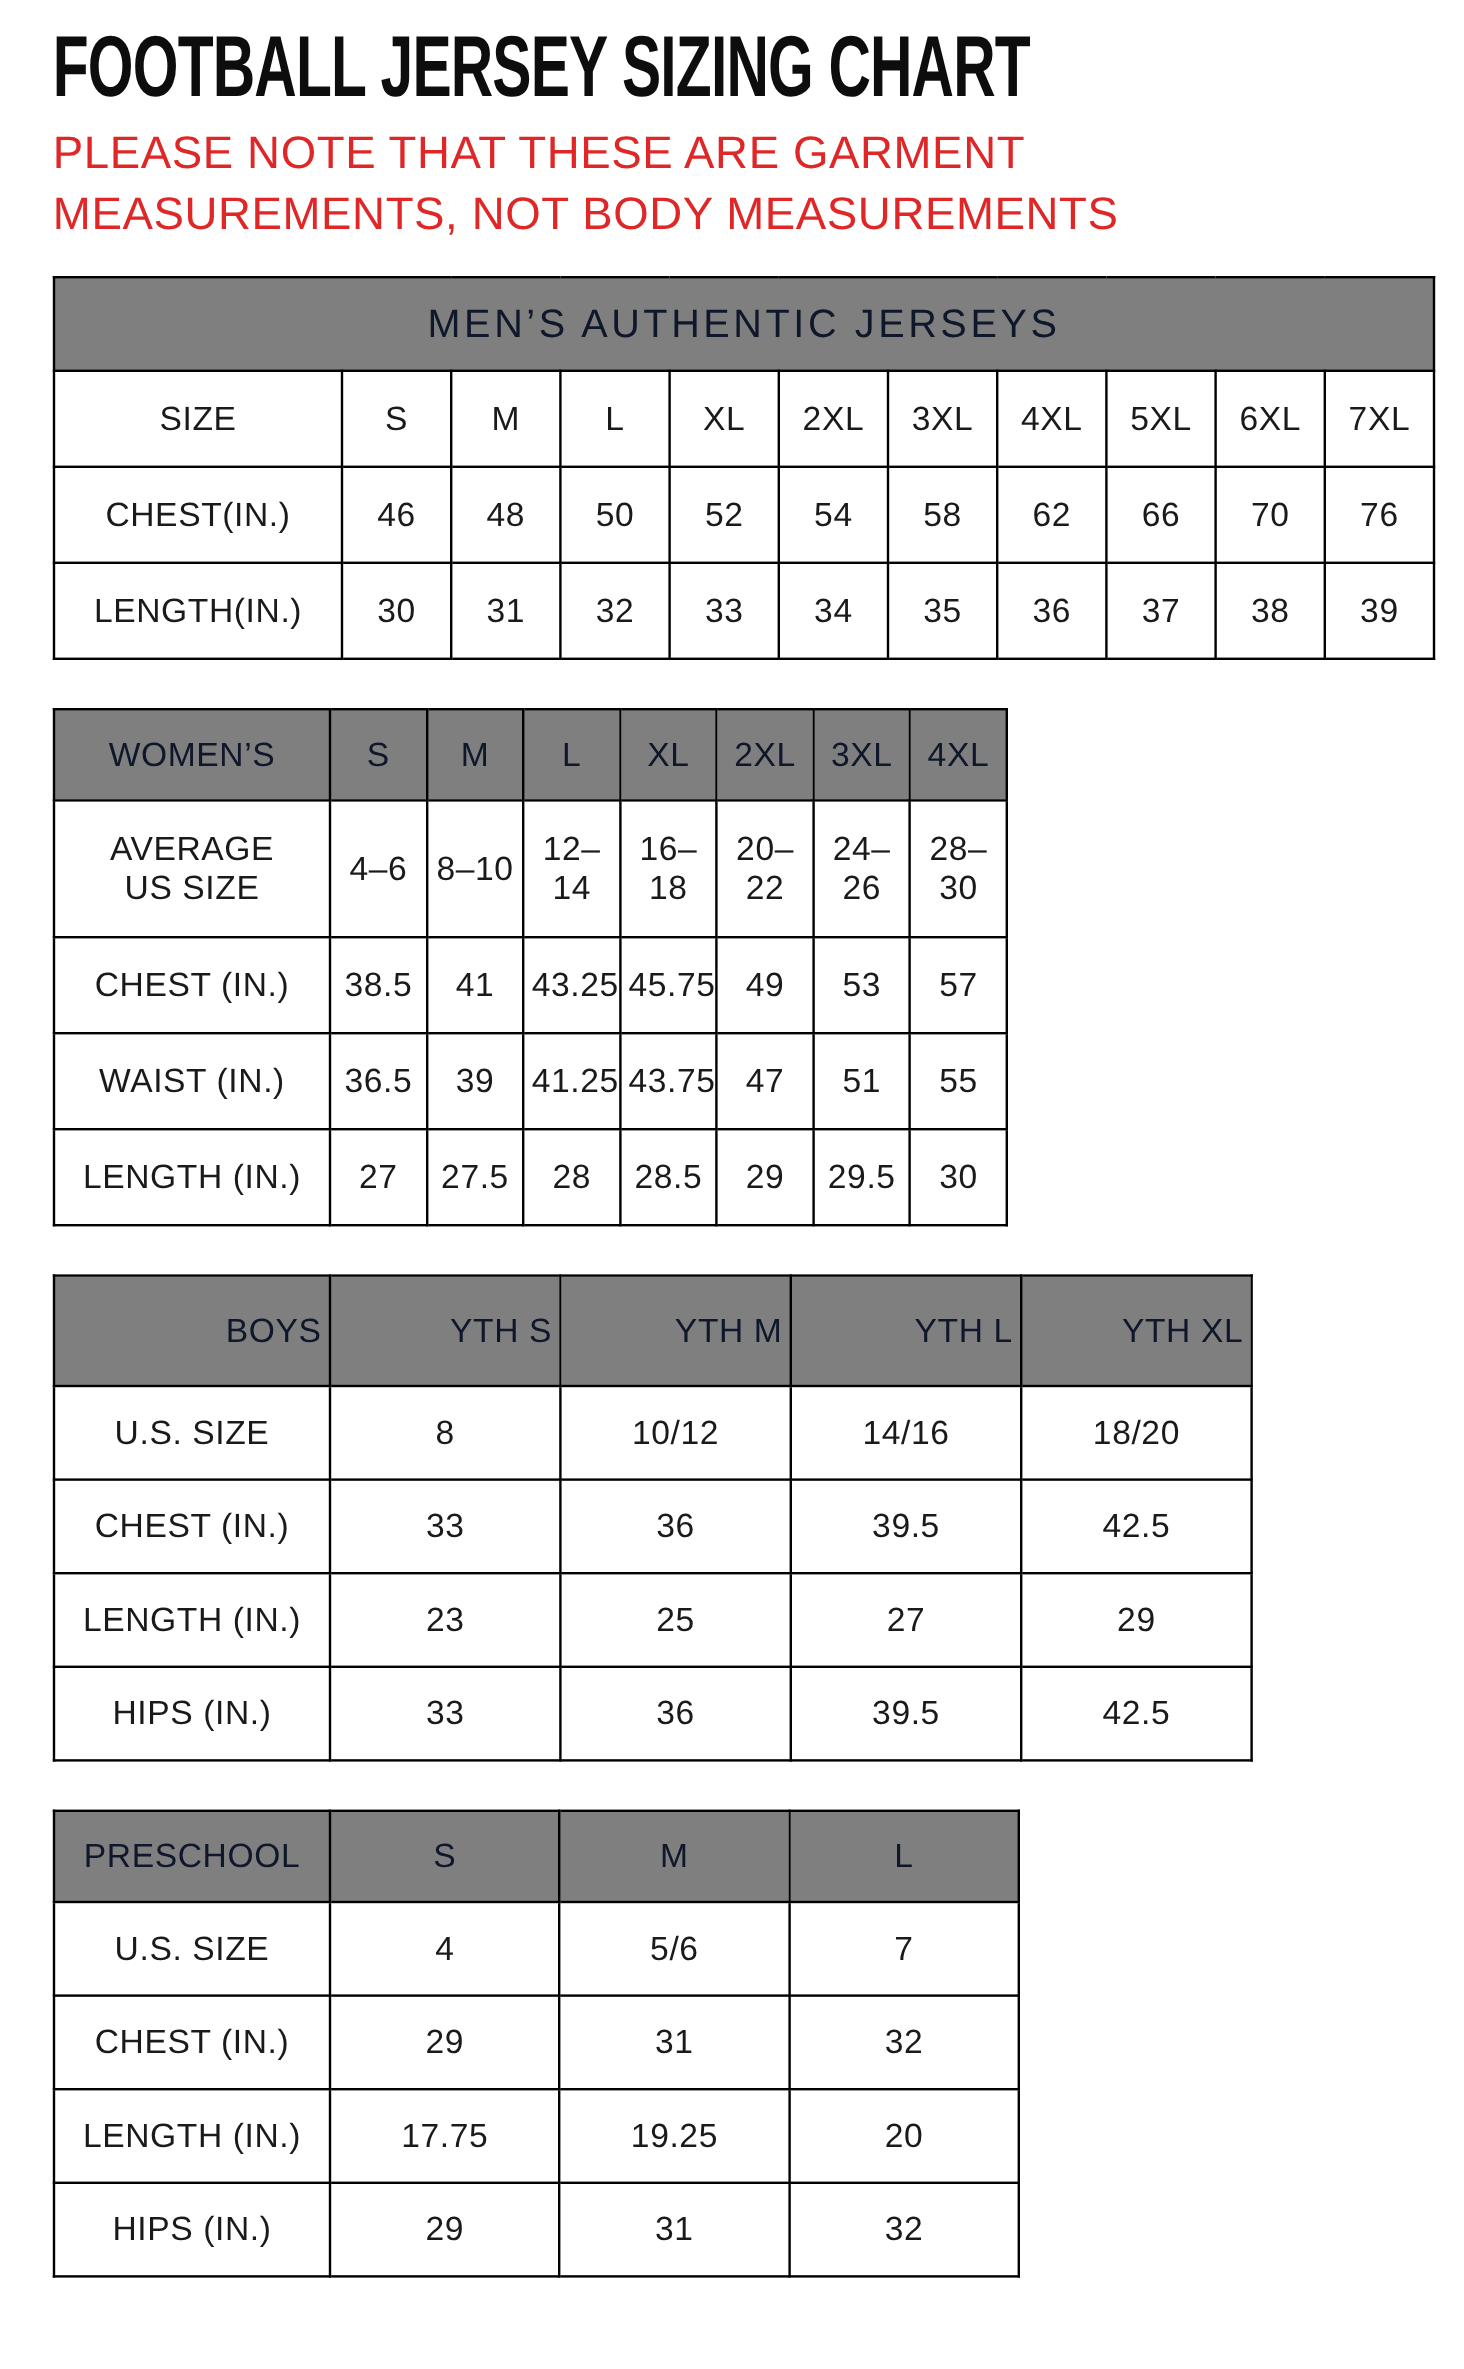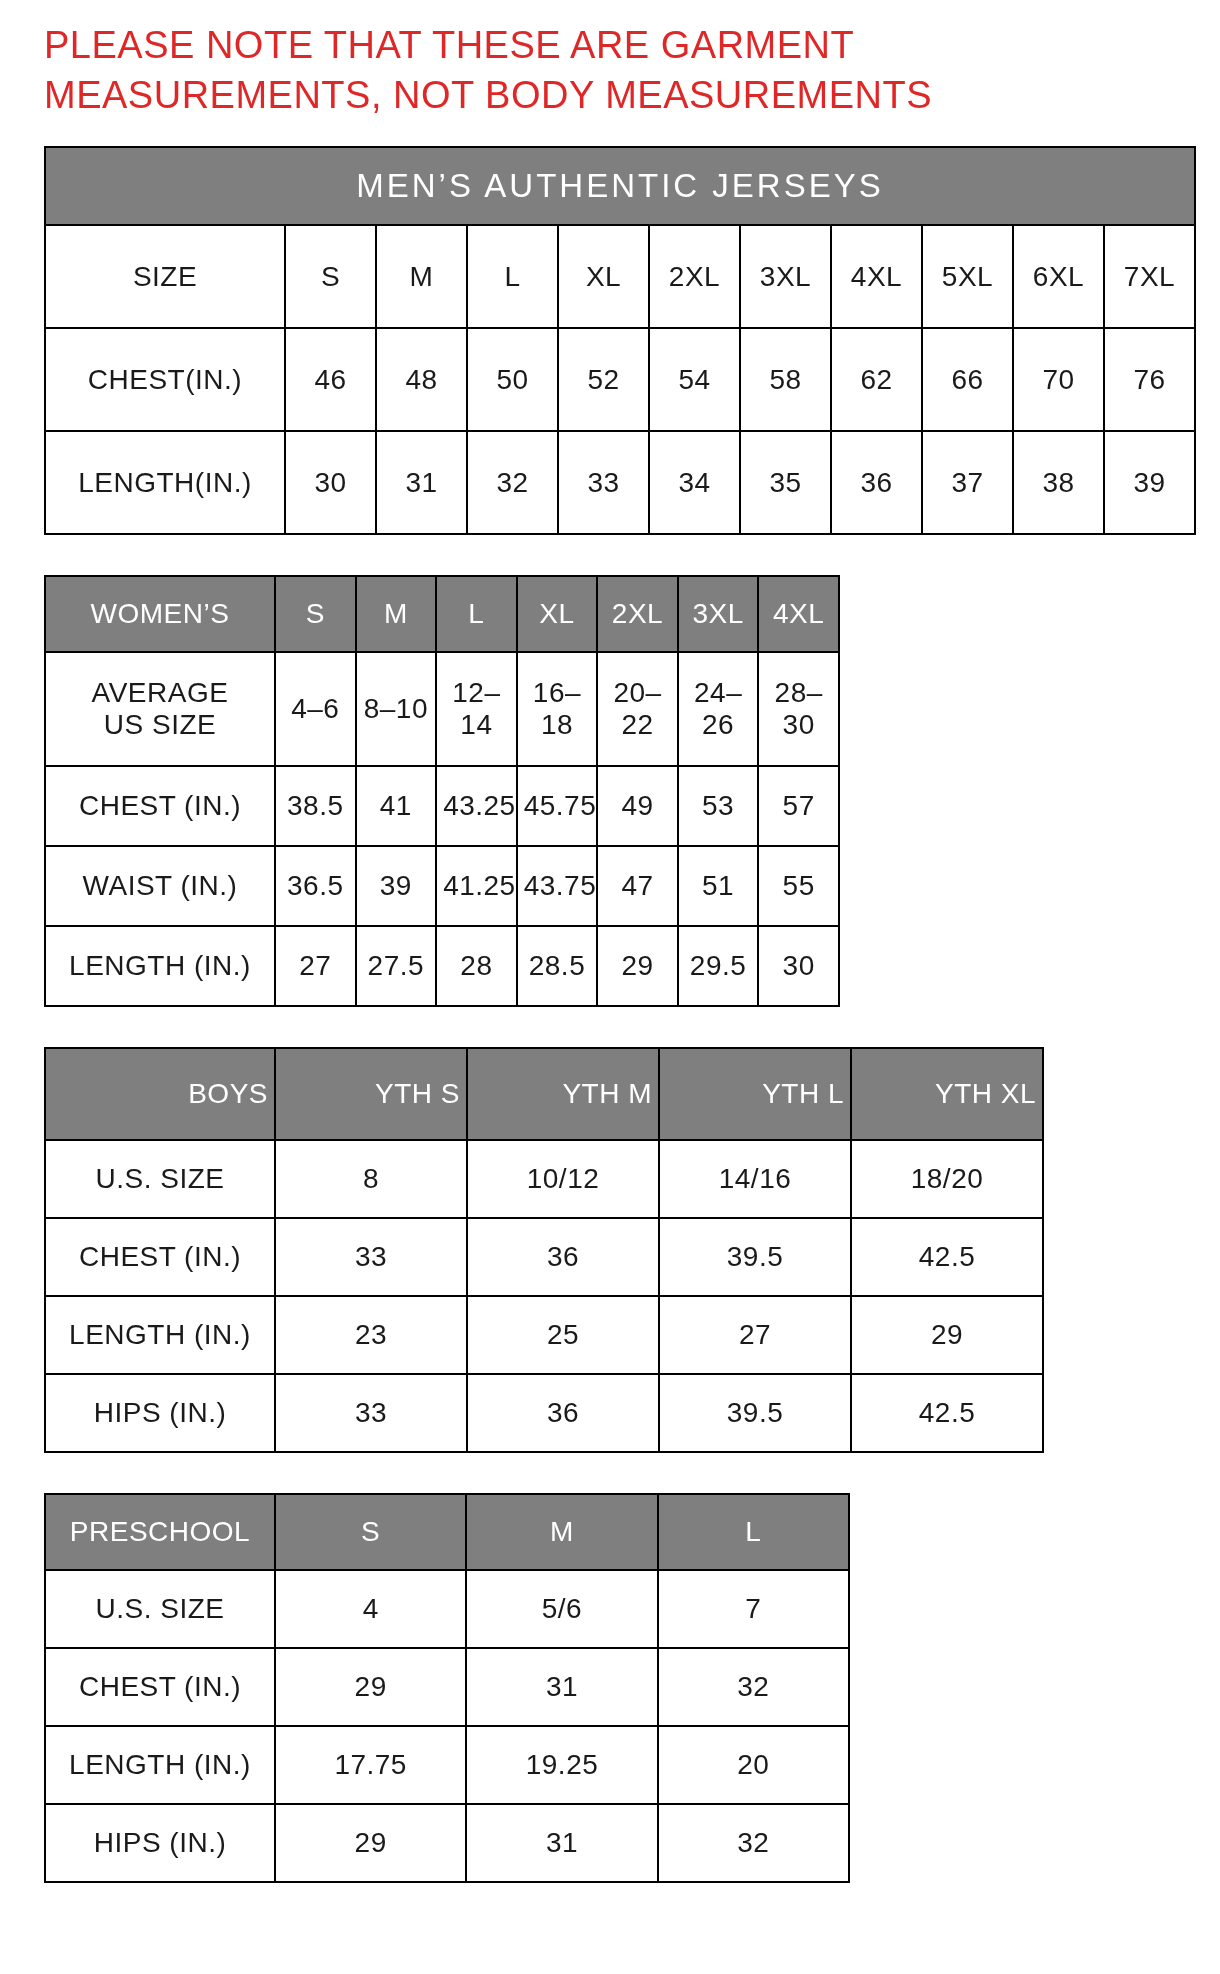--- a/index.html
+++ b/index.html
@@ -51,36 +51,36 @@
     font-size:28px;
     font-weight:400;
     letter-spacing:0.5px;
     color:#1a1a1a;
     padding:4px 6px;
     overflow:hidden;
   }
   
   table.tbl thead th{
     background:var(--gray);
-    color:#ffffff;
+    color:#0f172a;
   }
   .big-header{
     font-size:33px !important;
     letter-spacing:3px !important;
     height:78px;
   }
   
   table.tbl tbody th{
     background:#ffffff;
     font-weight:400;
   }
   
   .mens{width:1152px;}
   .mens col.lab{width:240px;}
-  .mens tbody th,.mens tbody td{height:103px;border-radius:22px;}
+  .mens tbody th,.mens tbody td{height:80px;border-radius:22px;}
   
   .womens{width:796px;}
   .womens col.lab{width:230px;}
   .womens thead th{height:76px;}
   .womens tbody th,.womens tbody td{height:80px;}
   .womens tbody tr:first-child th{padding:4px 34px;}
   .womens tbody tr:first-child th,.womens tbody tr:first-child td{height:114px;}
   
   .boys{width:1000px;}
   .boys col.lab{width:230px;}
@@ -90,20 +90,23 @@
   .preschool{width:806px;margin-bottom:20px;padding-left:41px;}
   .preschool col.lab{width:230px;}
   .preschool thead th{height:76px;}
   .preschool tbody th,.preschool tbody td{height:78px;}
 </style>
 </head>
 <body>
 
 <div class="page">
 
+  <h1 class="title">
+    <span class="title-inner">FOOTBALL JERSEY SIZING CHART</span>
+  </h1>
 
   <p class="note">PLEASE NOTE THAT THESE ARE GARMENT MEASUREMENTS, NOT BODY MEASUREMENTS</p>
 
   <table class="tbl mens">
     <colgroup>
         <col class="lab">
         <col span="10">
       </colgroup>
     <thead>
       <tr>

